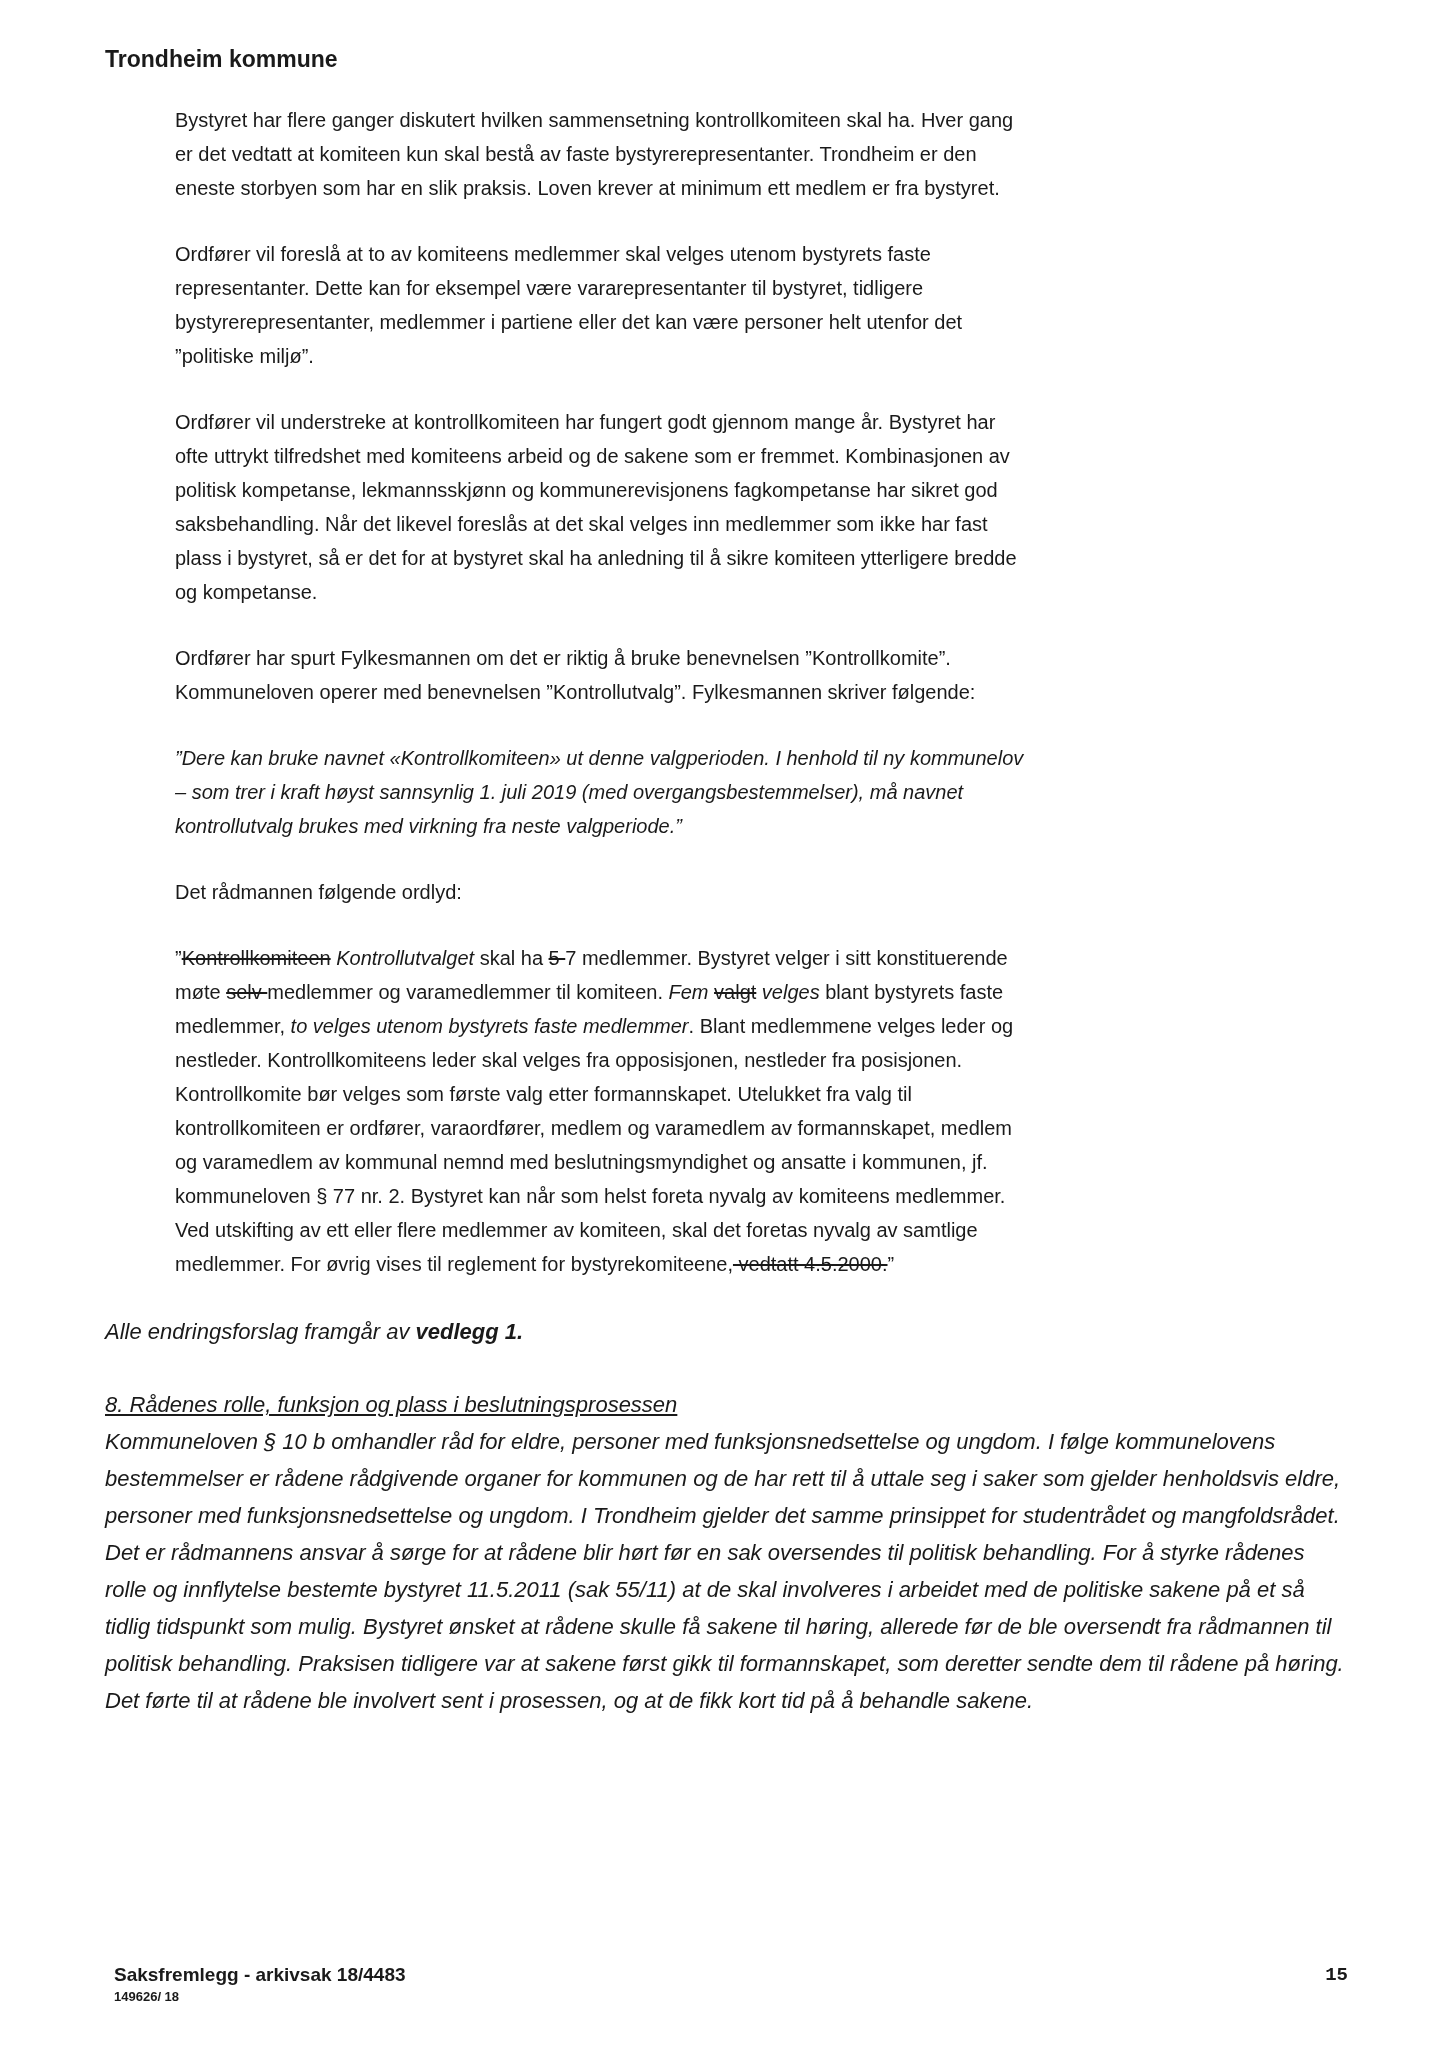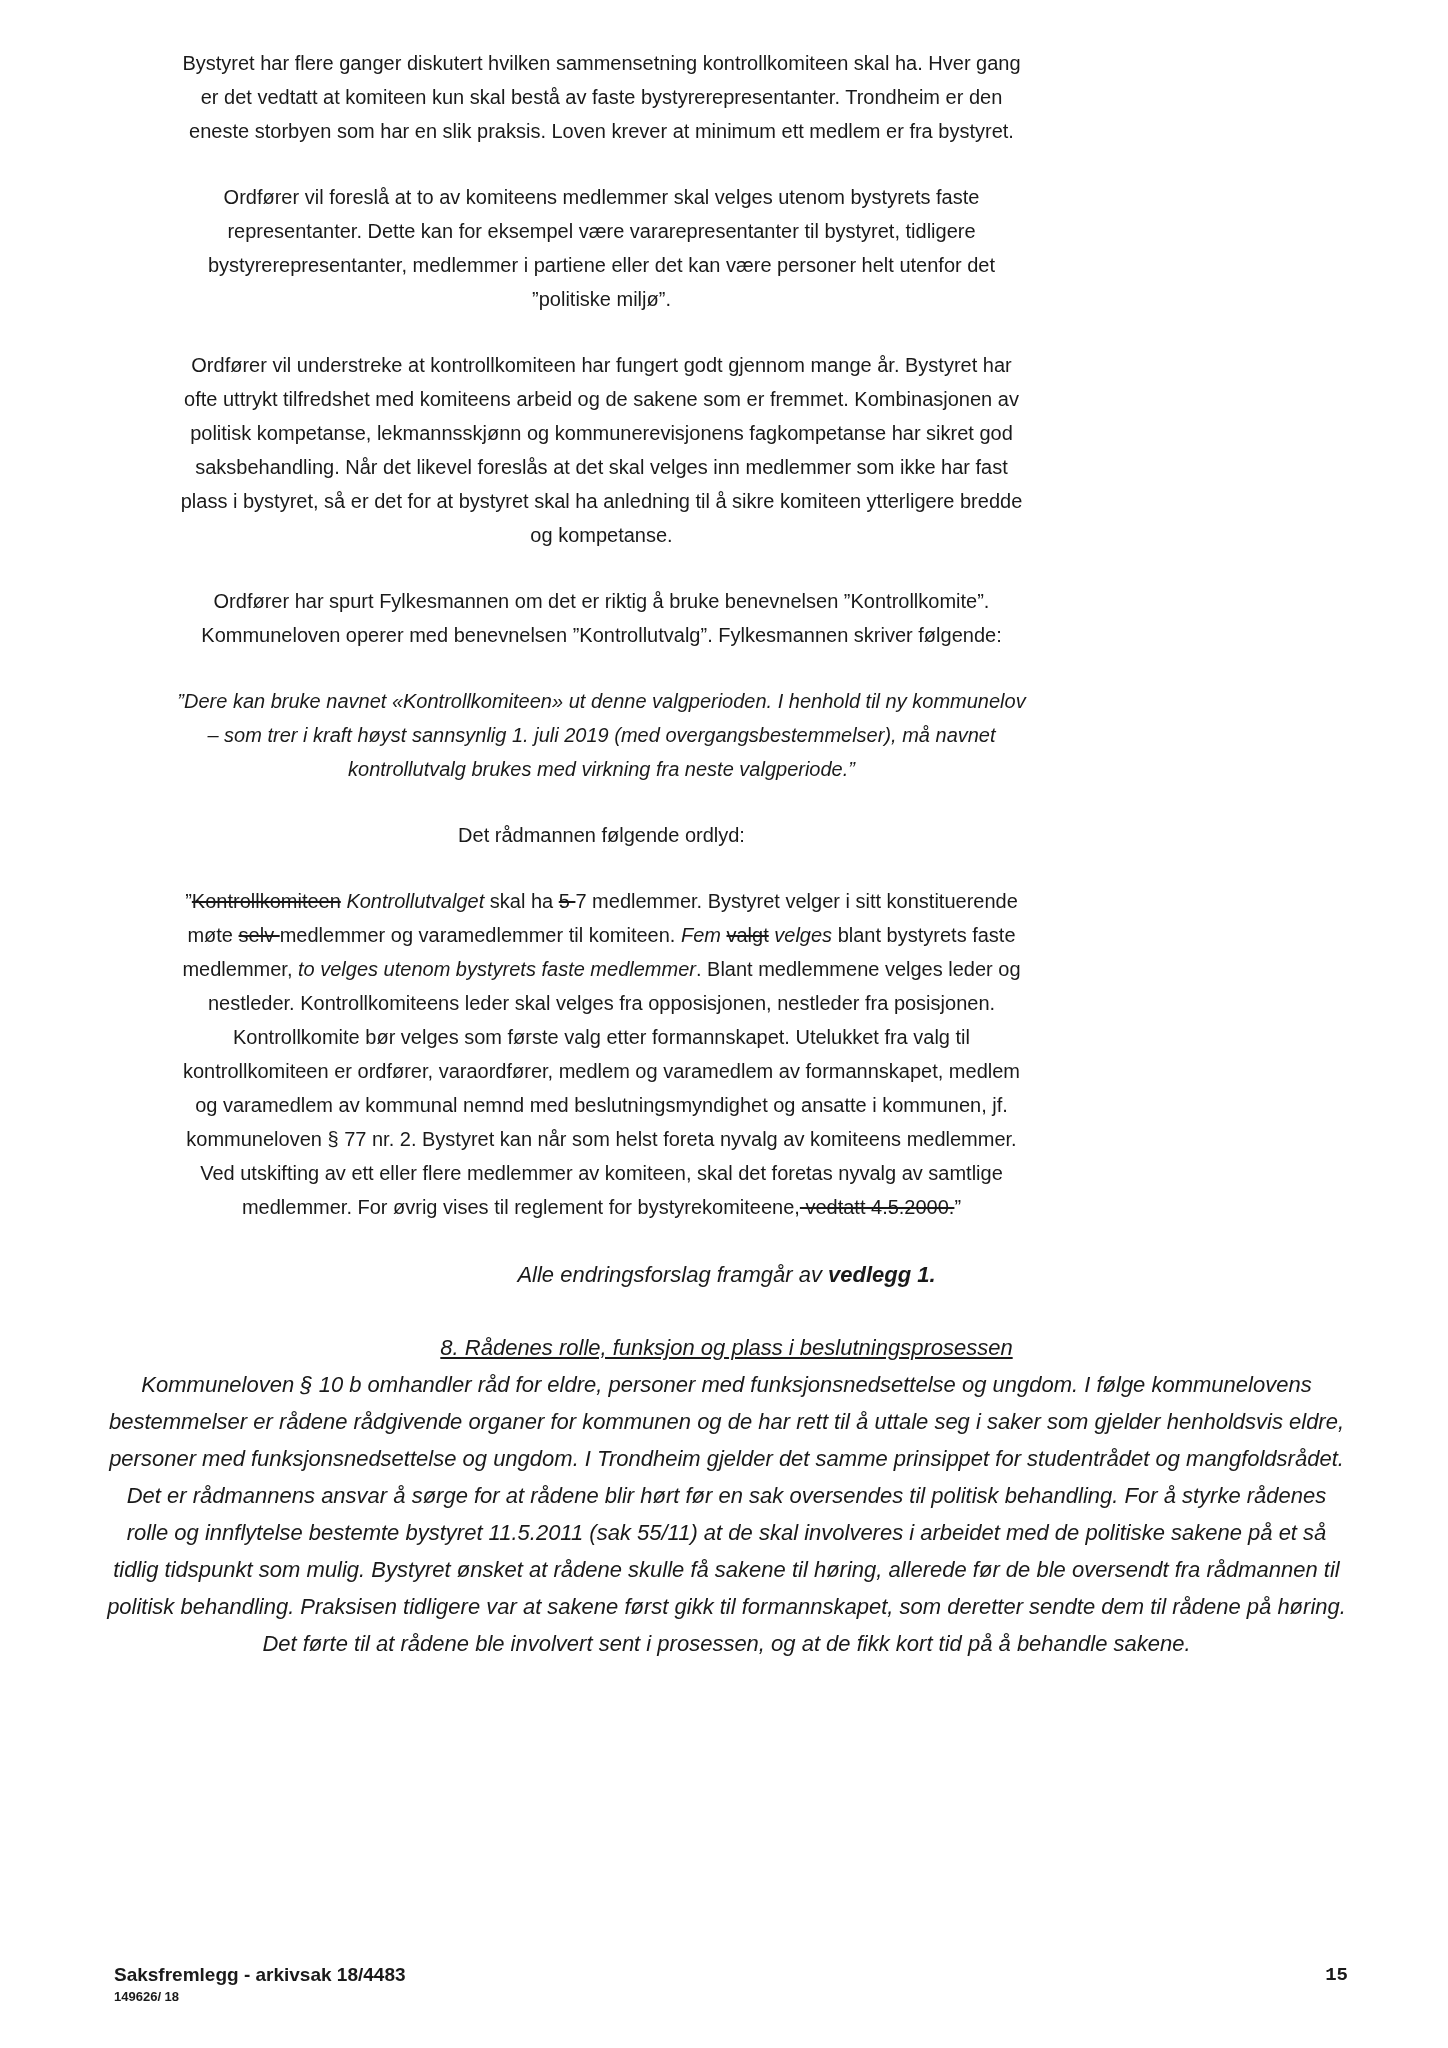--- a/index.html
+++ b/index.html
@@ -20,21 +20,21 @@
   }
   .title {
     font-size: 23px;
     font-weight: bold;
     margin: 0 0 30px 0;
   }
   .para {
     font-size: 20px;
     line-height: 34px;
     margin: 0 0 32px 0;
-    text-align: center;
+    text-align: left;
   }
   .para.indent {
     margin-left: 70px;
     margin-right: 320px;
   }
   .para.italic { font-style: italic; }
   .para.large {
     font-size: 22px;
     line-height: 37px;
     font-style: italic;
@@ -69,20 +69,21 @@
     top: 0;
     font-size: 19px;
     font-weight: bold;
     font-family: Liberation Mono, monospace;
   }
 </style>
 </head>
 <body>
 
 <div class="page">
+  <h1 class="title">Trondheim kommune</h1>
 
   <div>
       <p class="para indent"><span>Bystyret har flere ganger diskutert hvilken sammensetning kontrollkomiteen skal ha. Hver gang er det vedtatt at komiteen kun skal bestå av faste bystyrerepresentanter. Trondheim er den eneste storbyen som har en slik praksis. Loven krever at minimum ett medlem er fra bystyret.</span></p>
       <p class="para indent"><span>Ordfører vil foreslå at to av komiteens medlemmer skal velges utenom bystyrets faste representanter. Dette kan for eksempel være vararepresentanter til bystyret, tidligere bystyrerepresentanter, medlemmer i partiene eller det kan være personer helt utenfor det ”politiske miljø”.</span></p>
       <p class="para indent"><span>Ordfører vil understreke at kontrollkomiteen har fungert godt gjennom mange år. Bystyret har ofte uttrykt tilfredshet med komiteens arbeid og de sakene som er fremmet. Kombinasjonen av politisk kompetanse, lekmannsskjønn og kommunerevisjonens fagkompetanse har sikret god saksbehandling. Når det likevel foreslås at det skal velges inn medlemmer som ikke har fast plass i bystyret, så er det for at bystyret skal ha anledning til å sikre komiteen ytterligere bredde og kompetanse.</span></p>
       <p class="para indent"><span>Ordfører har spurt Fylkesmannen om det er riktig å bruke benevnelsen ”Kontrollkomite”. Kommuneloven operer med benevnelsen ”Kontrollutvalg”. Fylkesmannen skriver følgende:</span></p>
       <p class="para indent italic"><span>”Dere kan bruke navnet «Kontrollkomiteen» ut denne valgperioden. I henhold til ny kommunelov – som trer i kraft høyst sannsynlig 1. juli 2019 (med overgangsbestemmelser), må navnet kontrollutvalg brukes med virkning fra neste valgperiode.”</span></p>
       <p class="para indent"><span>Det rådmannen følgende ordlyd:</span></p>
       <p class="para indent"><span>”</span><s>Kontrollkomiteen</s><span> </span><em>Kontrollutvalget</em><span> skal ha </span><s>5&nbsp;</s><span>7 medlemmer. Bystyret velger i sitt konstituerende møte </span><s>selv&nbsp;</s><span>medlemmer og varamedlemmer til komiteen. </span><em>Fem </em><s>valgt</s><em> velges</em><span> blant bystyrets faste medlemmer, </span><em>to velges utenom bystyrets faste medlemmer</em><span>. Blant medlemmene velges leder og nestleder. Kontrollkomiteens leder skal velges fra opposisjonen, nestleder fra posisjonen. Kontrollkomite bør velges som første valg etter formannskapet. Utelukket fra valg til kontrollkomiteen er ordfører, varaordfører, medlem og varamedlem av formannskapet, medlem og varamedlem av kommunal nemnd med beslutningsmyndighet og ansatte i kommunen, jf. kommuneloven § 77 nr. 2. Bystyret kan når som helst foreta nyvalg av komiteens medlemmer. Ved utskifting av ett eller flere medlemmer av komiteen, skal det foretas nyvalg av samtlige medlemmer. For øvrig vises til reglement for bystyrekomiteene,</span><s>&nbsp;vedtatt 4.5.2000.</s><span>”</span></p>
       <p class="para large"><span>Alle endringsforslag framgår av </span><strong>vedlegg 1.</strong></p>

